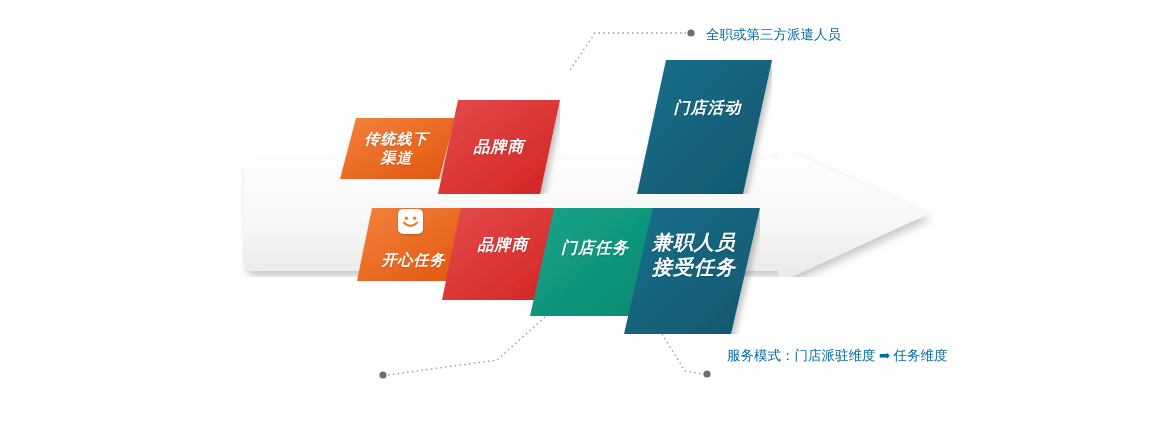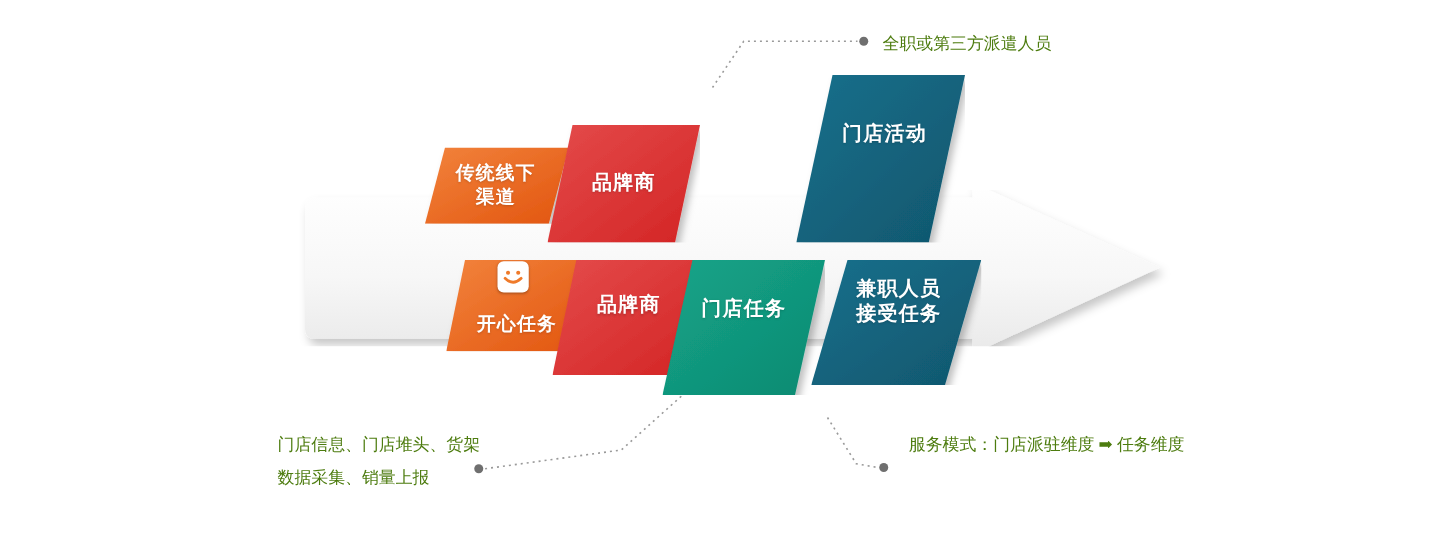--- a/index.html
+++ b/index.html
@@ -24,20 +24,21 @@
   .chev{
     position:absolute;
     display:flex;
     align-items:center;
     justify-content:center;
     color:#ffffff;
     font-weight:bold;
     letter-spacing:1px;
     text-align:center;
     line-height:1.25;
+    font-style:italic;
   }
   .chev .lbl{
     position:relative;
     z-index:3;
     white-space:pre-line;
     text-shadow:0 1px 2px rgba(0,0,0,.18);
   }
   .chev svg{position:absolute;left:0;top:0;width:100%;height:100%;z-index:1;}
 
   
@@ -50,21 +51,21 @@
     box-shadow:0 1px 2px rgba(0,0,0,.25);
     display:flex;align-items:center;justify-content:center;
   }
 
   
   .leaders{position:absolute;left:0;top:0;width:1150px;height:430px;z-index:5;pointer-events:none;}
 
   
   .anno{
     position:absolute;
-    color:#4d7c0f;
+    color:#0369a1;
     font-family:"Liberation Serif","DejaVu Serif",serif;
     font-size:13.5px;
     line-height:26px;
     white-space:nowrap;
     z-index:6;
   }
   .anno.r{ }
   .anno.l{ text-align:left; }
 </style>
 </head>
@@ -186,21 +187,21 @@
         </linearGradient>
         <filter id="sh7" x="-30%" y="-20%" width="170%" height="170%">
           <feDropShadow dx="3" dy="5" stdDeviation="3" flood-color="#000" flood-opacity="0.25"></feDropShadow>
         </filter>
       </defs>
       <polygon points="24,0 130,0 106,112 0,112" fill="url(#gTl2)" filter="url(#sh7)"></polygon>
     </svg>
     <span class="lbl" style="margin-top:-28px;">门店任务</span>
   </div>
 
-  <div class="chev" style="left:649px;top:208px;width:136px;height:100px;font-size:16px;">
+  <div class="chev" style="left:624px;top:208px;width:136px;height:126px;font-size:20px;">
     <svg viewBox="0 0 136 132" preserveAspectRatio="none">
       <defs>
         <linearGradient id="gDk2" x1="0" y1="0" x2="1" y2="1">
           <stop offset="0%" stop-color="#17708c"></stop>
             <stop offset="100%" stop-color="#10566d"></stop>
         </linearGradient>
         <filter id="sh8" x="-30%" y="-20%" width="170%" height="170%">
           <feDropShadow dx="3" dy="5" stdDeviation="3" flood-color="#000" flood-opacity="0.25"></feDropShadow>
         </filter>
       </defs>
@@ -219,22 +220,18 @@
     <circle cx="383" cy="375" r="3.6" fill="#6f6f6f"></circle>
 
     <polyline points="662,334 685,371 702,374" fill="none" stroke="#9a9a9a" stroke-width="1.3" stroke-dasharray="1.6 3.2"></polyline>
     <circle cx="707" cy="374" r="3.6" fill="#6f6f6f"></circle>
   </svg>
 
   <div class="anno r" style="left:706px;top:22px;">
     <span>全职或第三方派遣人员</span>
   </div>
 
-  <div class="anno l" style="left:222px;top:343px;">
-    <div>门店信息、门店堆头、货架</div>
-    <div>数据采集、销量上报</div>
-  </div>
 
   <div class="anno r" style="left:727px;top:343px;">
     <div>服务模式：门店派驻维度 ➡ 任务维度</div>
   </div>
 
 </div>
 
 </body></html>

